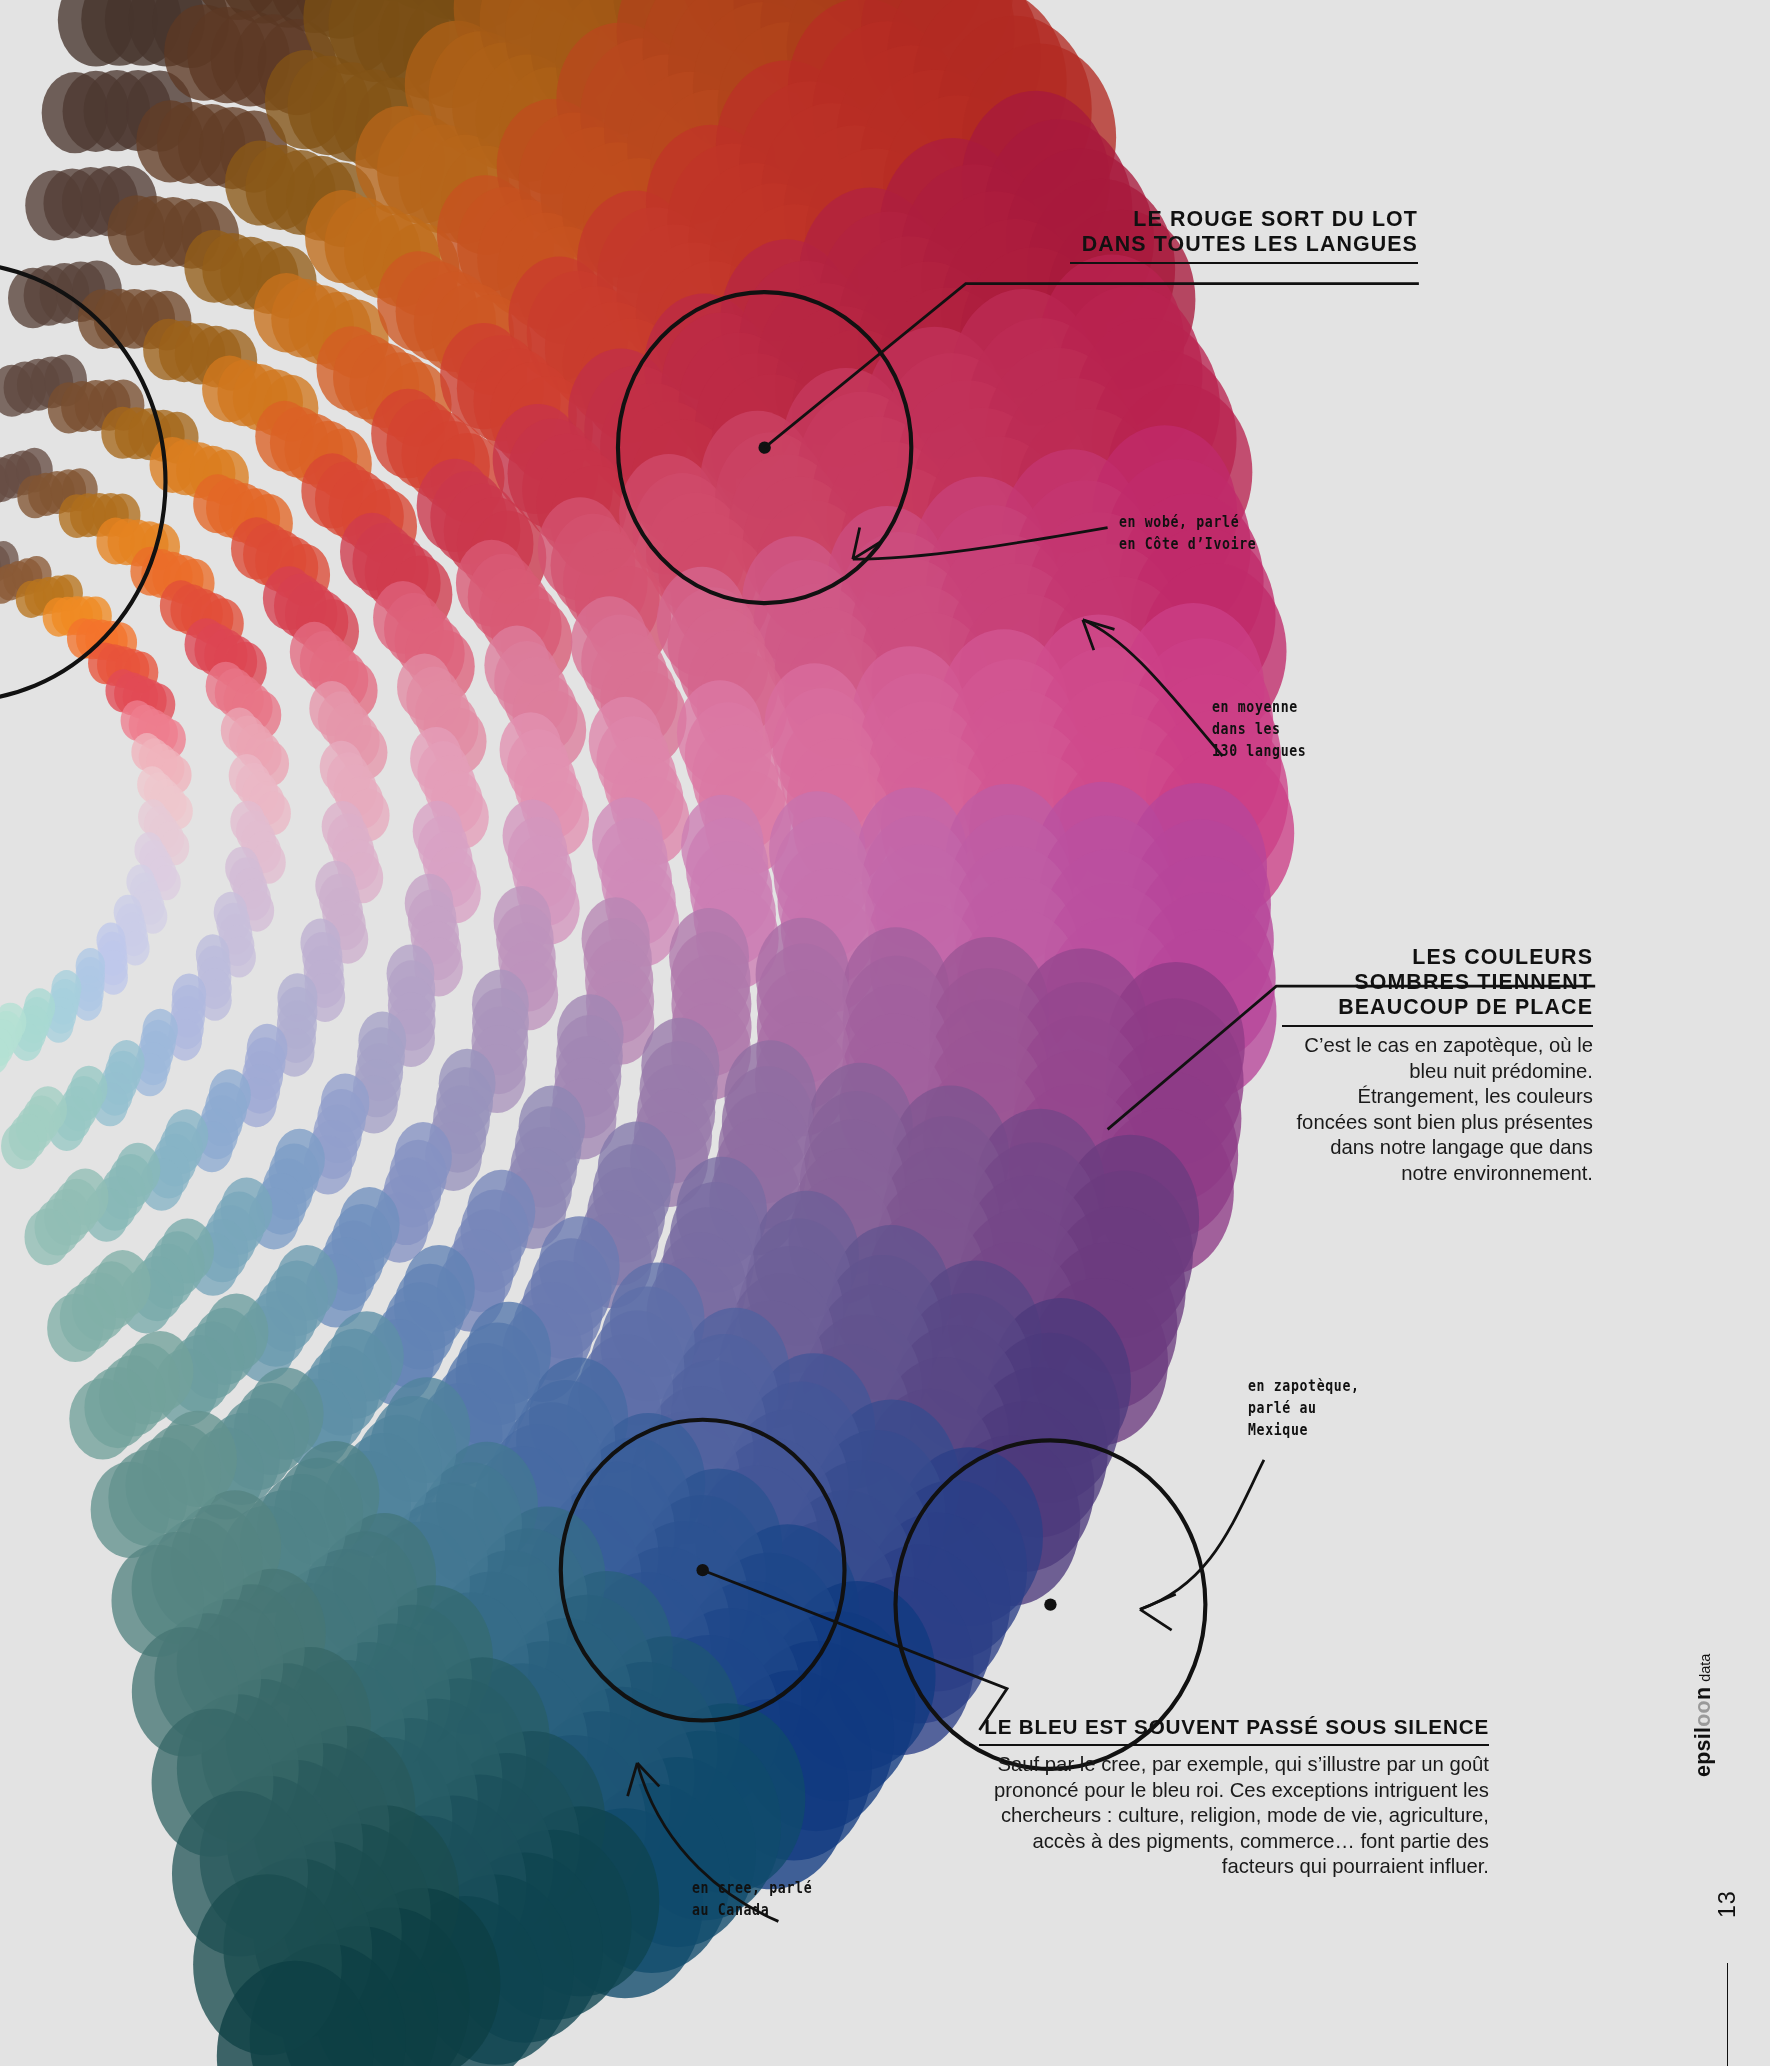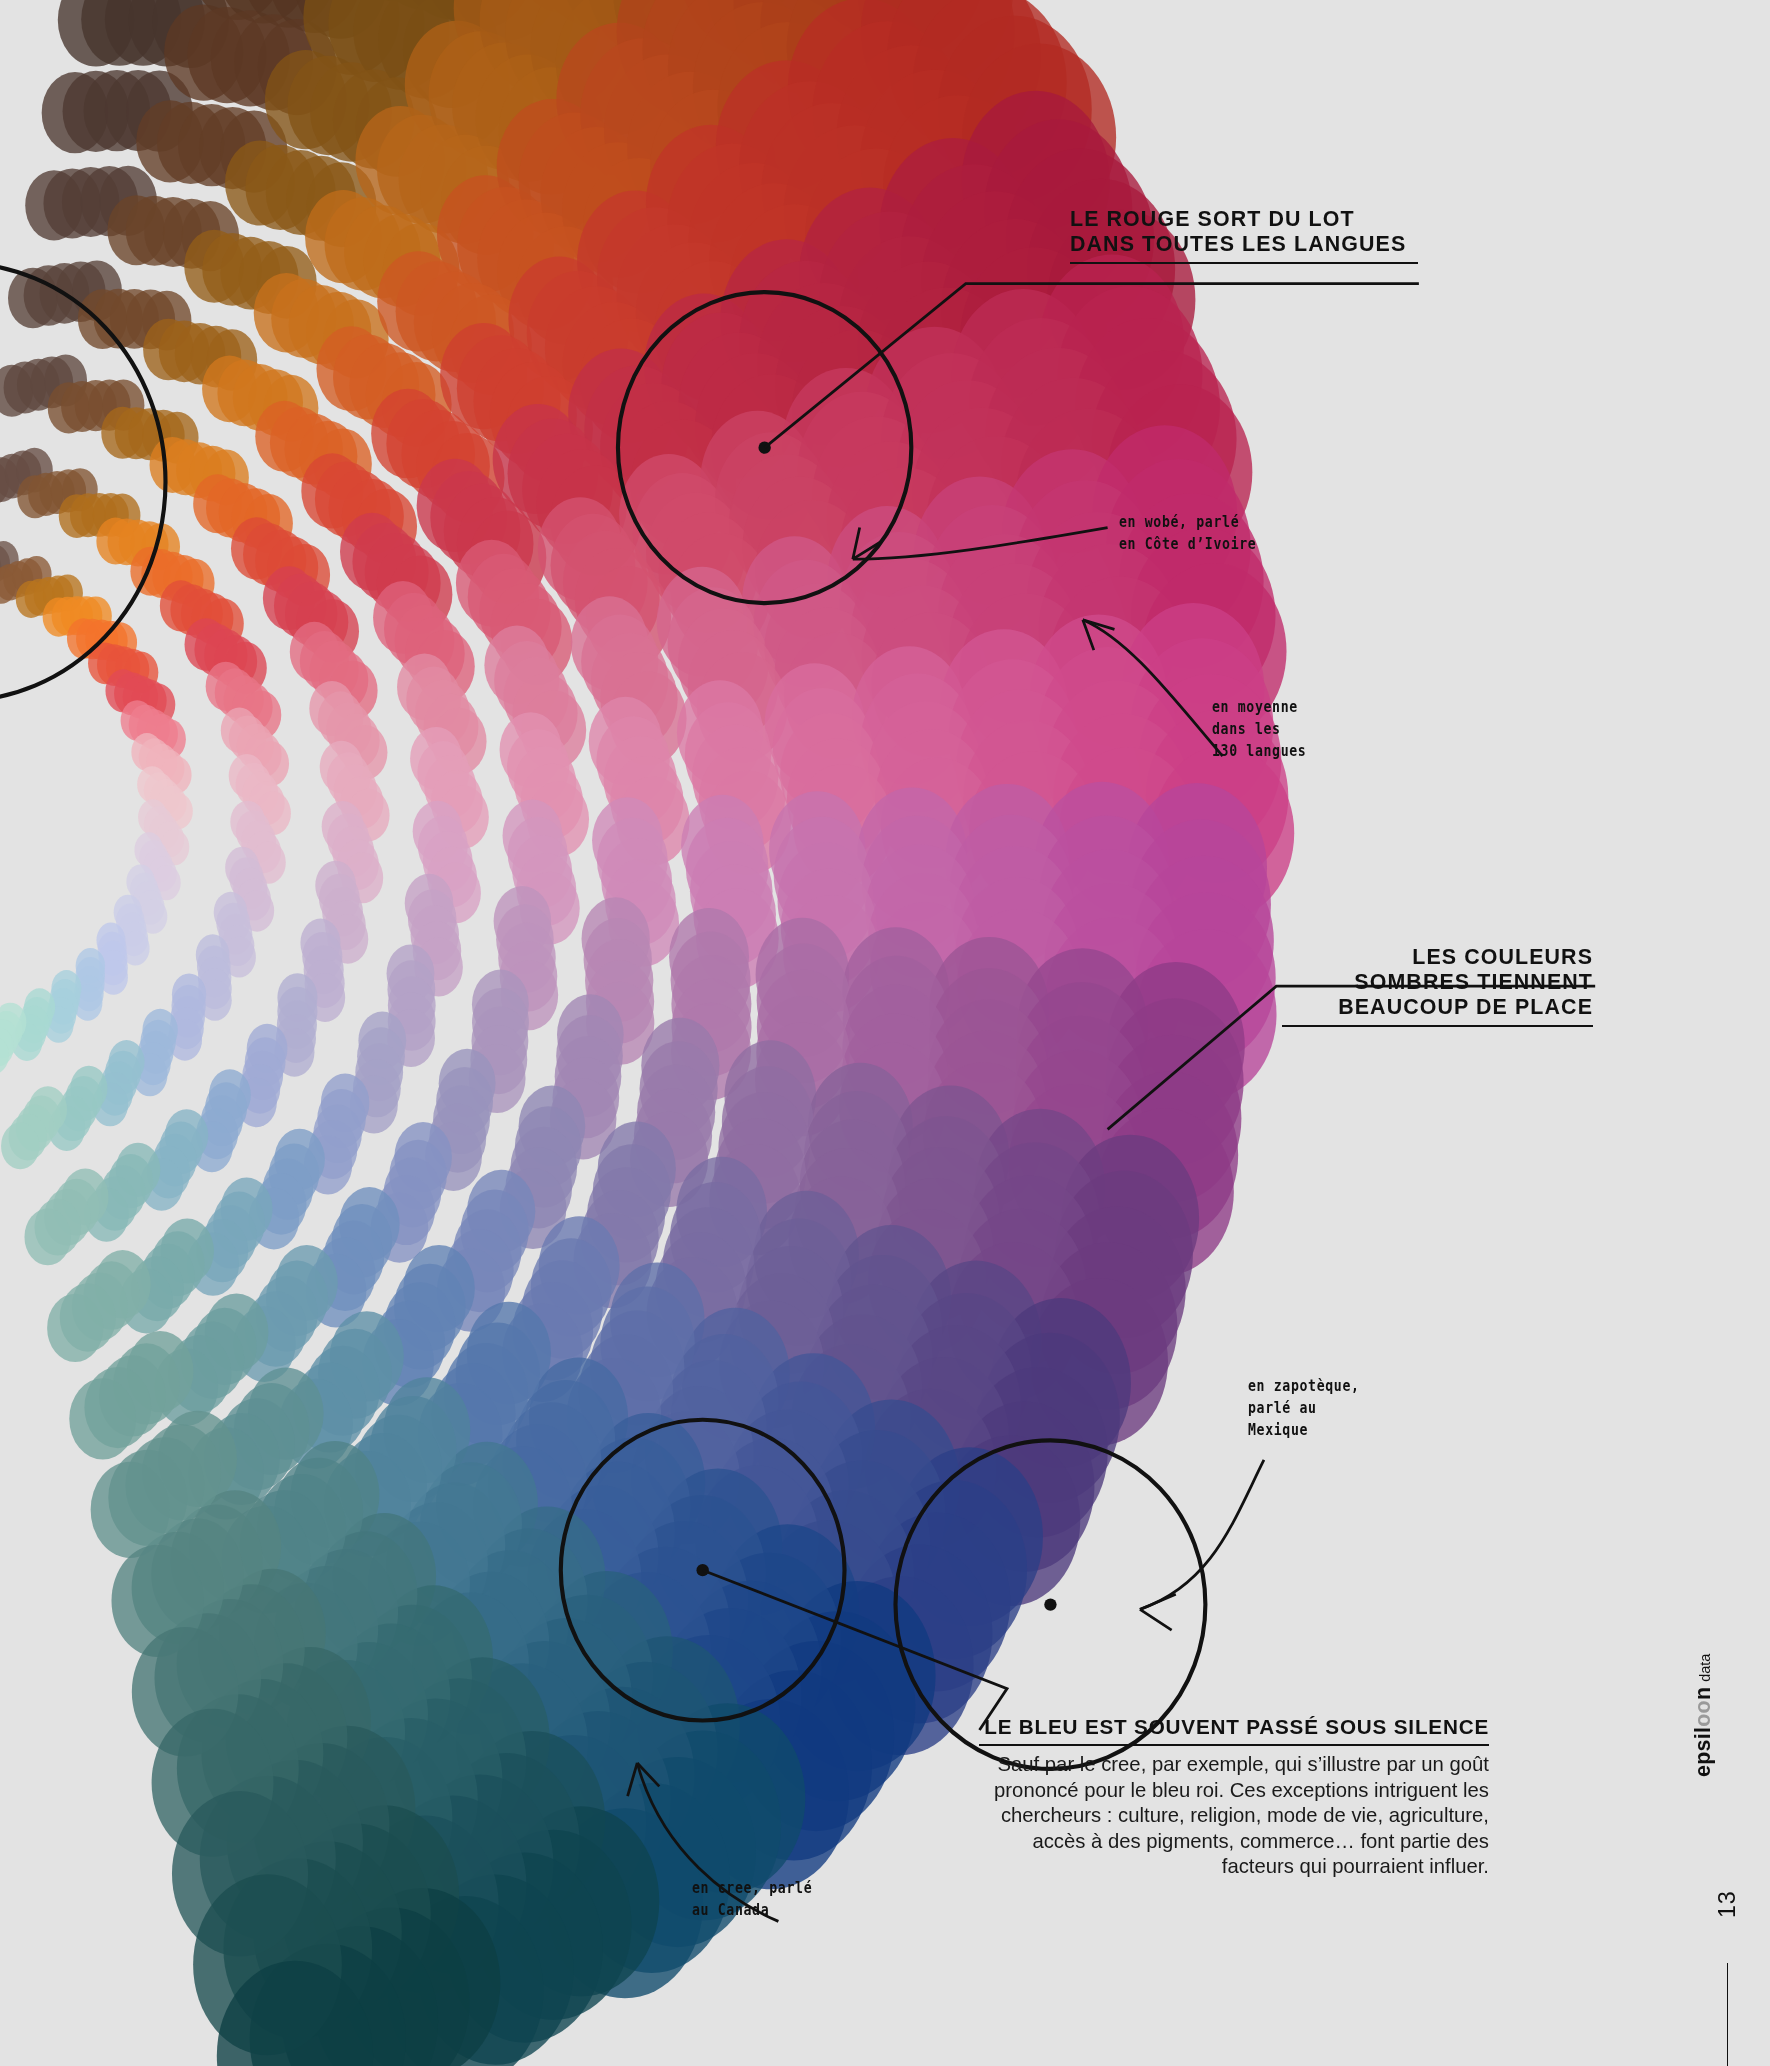--- a/index.html
+++ b/index.html
@@ -1201,30 +1201,31 @@
       <path d="M1020,2280 L1462,2452 L1422,2512"></path>
       <path d="M1130,2790 C1060,2760 960,2690 925,2560"></path>
       <path d="M1572,900 l46,14 M1572,900 l16,44"></path>
       <path d="M1655,2337 l52,-22 M1655,2337 l46,30"></path>
       <path d="M925,2560 l-14,48 M925,2560 l32,34"></path>
       <path d="M1238,812 l42,-26 M1238,812 l10,-46"></path>
     </g>
   </svg>
 
 <div class="ann" id="ann-red">
-  <div class="hd" style="white-space: pre-line;">LE ROUGE SORT DU LOT
+  <div class="hd" style="white-space: pre-line; text-align: right;">LE ROUGE SORT DU LOT
 DANS TOUTES LES LANGUES</div>
   <div class="rule"></div>
 </div>
 
 <div class="ann" id="ann-dark">
   <div class="hd" style="white-space: pre-line;">LES COULEURS
 SOMBRES TIENNENT
 BEAUCOUP DE PLACE</div>
   <div class="rule"></div>
+  <div class="body">C’est le cas en zapotèque, où le bleu nuit prédomine. Étrangement, les couleurs foncées sont bien plus présentes dans notre langage que dans notre environnement.</div>
 </div>
 
 <div class="ann" id="ann-blue">
   <div class="hd" style="white-space: pre-line;">LE BLEU EST SOUVENT PASSÉ SOUS SILENCE</div>
   <div class="rule"></div>
   <div class="body">Sauf par le cree, par exemple, qui s’illustre par un goût prononcé pour le bleu roi. Ces exceptions intriguent les chercheurs : culture, religion, mode de vie, agriculture, accès à des pigments, commerce… font partie des facteurs qui pourraient influer.</div>
 </div>
 
 <div class="lbl" id="lbl-wobe" style="white-space: pre-line;">en wobé, parlé
 en Côte d’Ivoire</div>

